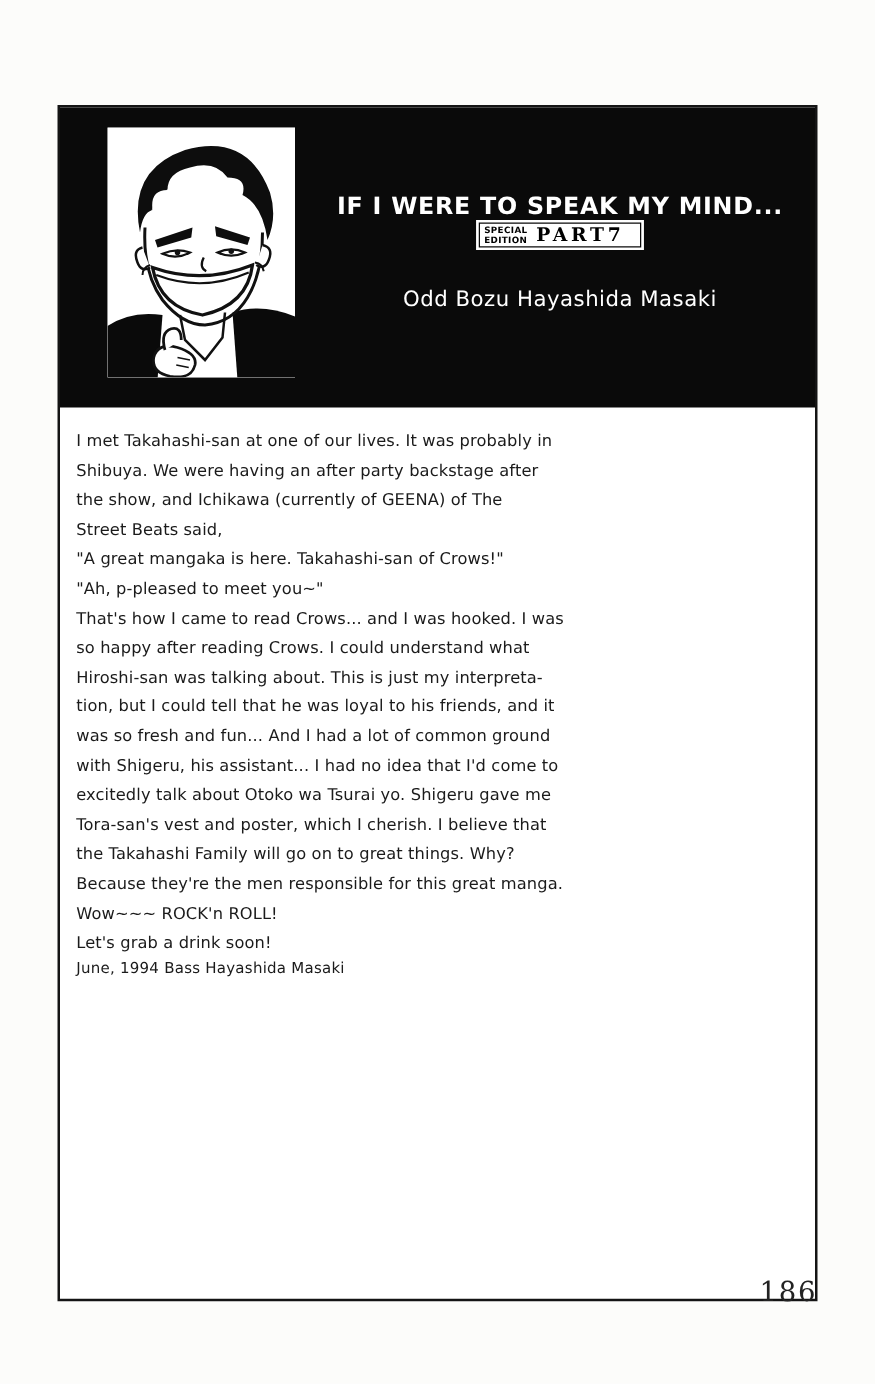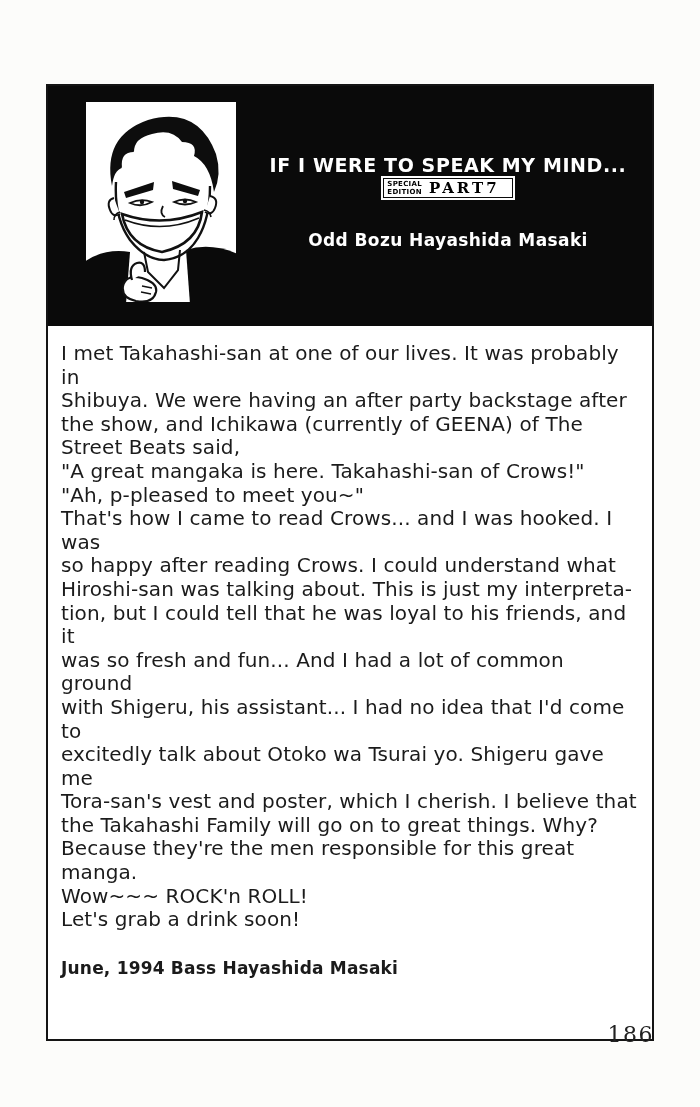--- a/index.html
+++ b/index.html
@@ -64,42 +64,40 @@
   .part-label {
     font-family: "DejaVu Serif", serif;
     font-weight: bold;
     font-size: 15px;
     letter-spacing: 3px;
     color: #000;
   }
   .subtitle {
     margin-top: 30px;
     color: #ffffff;
-    font-weight: bold;
+    font-weight: normal;
     font-size: 17px;
     letter-spacing: 0.4px;
     white-space: nowrap;
   }
   .essay {
     position: absolute;
     left: 0; top: 240px; right: 0; bottom: 0;
     padding: 16px 13px 0 13px;
     color: #1b1b1b;
   }
   .essay-text {
-    font-size: 20px;
+    font-size: 13px;
     line-height: 23.6px;
     white-space: pre-line;
     letter-spacing: 0.1px;
   }
   .signature {
-    margin-top: 26px;
-    font-size: 17px;
+    font-size: 12px;
     letter-spacing: 0.2px;
-    font-weight: bold;
   }
   .page-number {
     position: absolute;
     top: 1022px;
     right: 46px;
     font-family: "DejaVu Serif", serif;
     font-size: 22px;
     letter-spacing: 1.5px;
     color: #222;
   }

